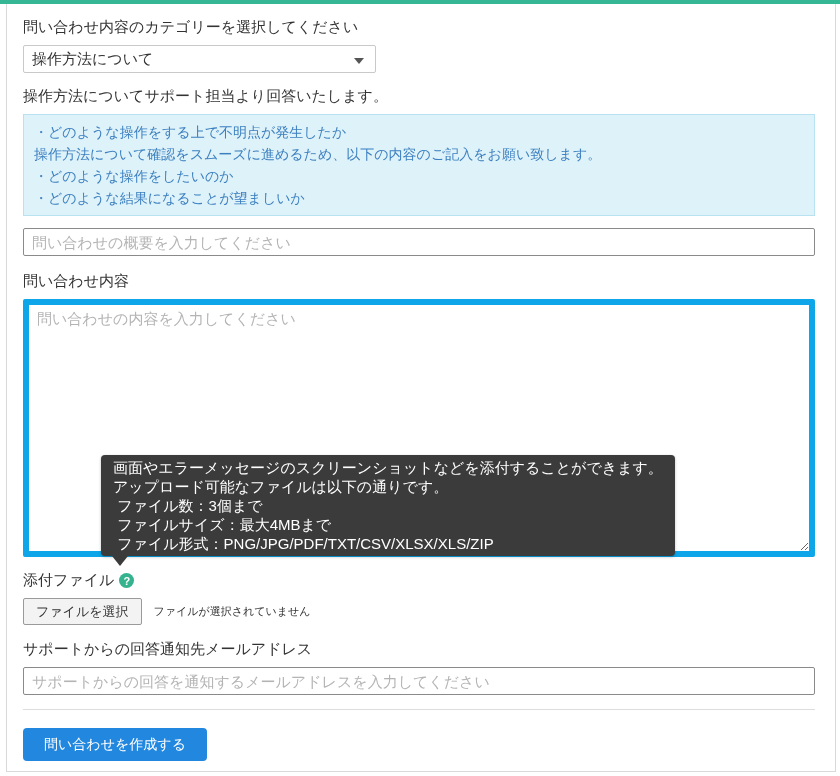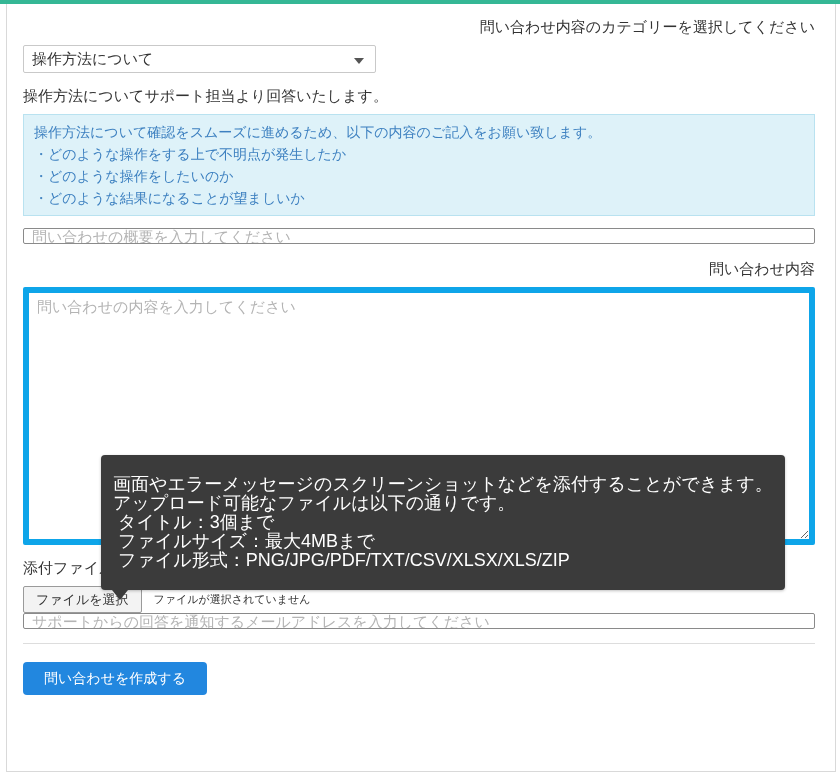--- a/index.html
+++ b/index.html
@@ -20,21 +20,20 @@
     border: 1px solid #d9d9d9;
     border-top: none;
     background: #fff;
     height: 768px;
     padding: 14px 20px 18px 16px;
   }
   .field-label {
     font-size: 15px;
     color: #333;
     margin: 0 0 8px 0;
-    text-align: right;
   }
   
   .select {
     position: relative;
     width: 353px; height: 28px;
     border: 1px solid #c9c9c9;
     border-radius: 2px;
     background: #fff;
     font-size: 15px;
     color: #333;
@@ -59,21 +58,21 @@
     border: 1px solid #b9e2f0;
     color: #3d80c0;
     font-size: 14px;
     line-height: 22px;
     padding: 6px 10px;
     margin: 0 0 12px 0;
   }
   .info-box div { white-space: pre-wrap; }
   .text-input {
     display: block;
-    width: 100%; height: 16px;
+    width: 100%; height: 28px;
     border: 1px solid #8a8a8a;
     border-radius: 2px;
     padding: 0 8px;
     font-size: 15px;
     font-family: "Liberation Sans", "DejaVu Sans", sans-serif;
     color: #333;
     outline: none;
   }
   .text-input::placeholder, .textarea::placeholder { color: #b4b4b4; opacity: 1; }
   .textarea {
@@ -144,22 +143,22 @@
     font-family: "Liberation Sans", "DejaVu Sans", sans-serif;
     cursor: pointer;
   }
   .tooltip {
     position: absolute;
     left: 101px; top: 455px;
     z-index: 10;
     background: #3b3b3b;
     color: #fff;
     border-radius: 4px;
-    padding: 20px 12px;
-    font-size: 18px;
+    padding: 3px 12px;
+    font-size: 15px;
     line-height: 19px;
     box-shadow: 0 1px 3px rgba(0,0,0,.25);
   }
   .tooltip div { white-space: pre; }
   .tooltip .tooltip-arrow {
     position: absolute;
     top: 100%; left: 11px;
     width: 0; height: 0;
     border-left: 8px solid transparent;
     border-right: 8px solid transparent;
@@ -176,49 +175,50 @@
   <div class="field-label">問い合わせ内容のカテゴリーを選択してください</div>
 
   <div class="select">
     <span>操作方法について</span>
     <span class="caret"></span>
   </div>
 
   <div class="support-note">操作方法についてサポート担当より回答いたします。</div>
 
   <div class="info-box">
+    <div>・どのような操作をする上で不明点が発生したか</div>
     <div>操作方法について確認をスムーズに進めるため、以下の内容のご記入をお願い致します。</div>
-    <div>・どのような操作をする上で不明点が発生したか</div>
     <div>・どのような操作をしたいのか</div>
     <div>・どのような結果になることが望ましいか</div>
   </div>
 
   <input type="text" class="text-input" placeholder="問い合わせの概要を入力してください" style="">
 
   <div class="field-label section-gap">問い合わせ内容</div>
   <textarea class="textarea" placeholder="問い合わせの内容を入力してください" style=""></textarea>
 
   <div class="attach-label-row">
     <span>添付ファイル</span>
     <span class="help-icon">?</span>
   </div>
 
   <div class="file-row">
     <button class="file-button">ファイルを選択</button>
     <span class="file-status">ファイルが選択されていません</span>
   </div>
 
+  <div class="field-label section-gap-sm" style="margin-top:15px;">サポートからの回答通知先メールアドレス</div>
   <input type="text" class="text-input" placeholder="サポートからの回答を通知するメールアドレスを入力してください" style="">
 
   <hr class="divider">
 
   <button class="submit-button">問い合わせを作成する</button>
 
 </div>
 
 <div class="tooltip">
   <div>画面やエラーメッセージのスクリーンショットなどを添付することができます。</div>
   <div>アップロード可能なファイルは以下の通りです。</div>
-  <div> タイトル：3個まで</div>
+  <div> ファイル数：3個まで</div>
   <div> ファイルサイズ：最大4MBまで</div>
   <div> ファイル形式：PNG/JPG/PDF/TXT/CSV/XLSX/XLS/ZIP</div>
   <div class="tooltip-arrow"></div>
 </div>
 
 </body></html>

